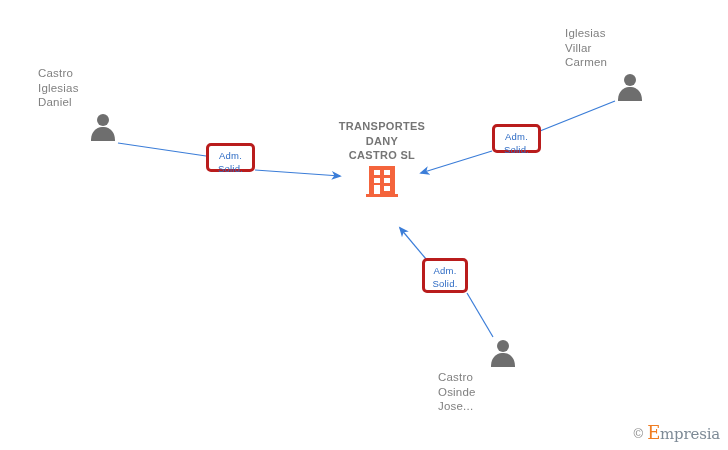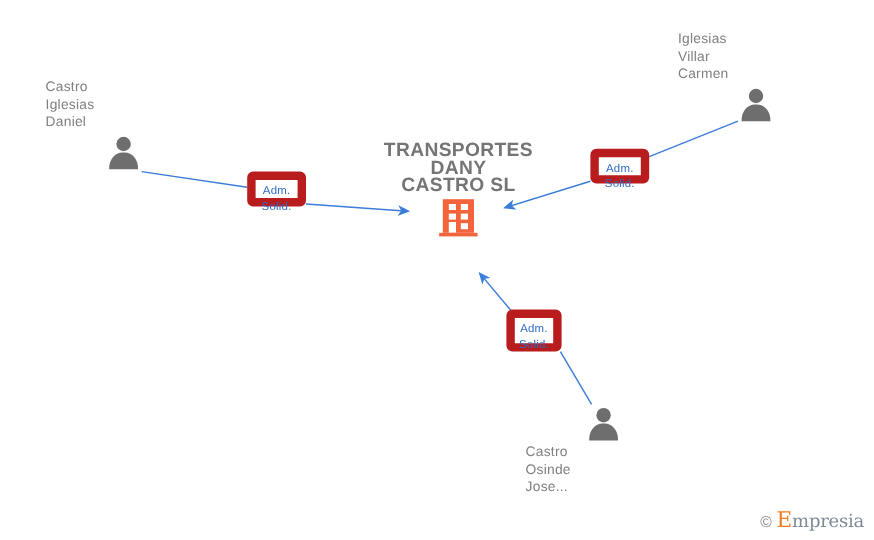--- a/index.html
+++ b/index.html
@@ -66,21 +66,21 @@
   }
 
   
   .company-node {
     position: absolute;
     width: 160px;
     text-align: center;
   }
   .company-label {
     color: #757575;
-    font-size: 16px;
+    font-size: 11px;
     font-weight: bold;
     line-height: 14.5px;
     letter-spacing: 0.3px;
     white-space: pre-line;
   }
   .building-icon {
     position: relative;
     width: 32px;
     height: 31px;
     margin: 3px auto 0 auto;
@@ -113,21 +113,21 @@
     width: 6px;
     height: 9px;
     left: 8px;
     top: 19px;
   }
 
   
   .edge-label {
     position: absolute;
     box-sizing: border-box;
-    border: 7px solid #b91c1c;
+    border: 3px solid #b91c1c;
     border-radius: 5px;
     background: #ffffff;
     color: #2d6bc4;
     font-size: 9.5px;
     line-height: 13px;
     text-align: center;
     padding: 3px 0 3px 0;
     letter-spacing: 0.2px;
     box-shadow: 0 0 0 0 rgba(0,0,0,0);
   }

